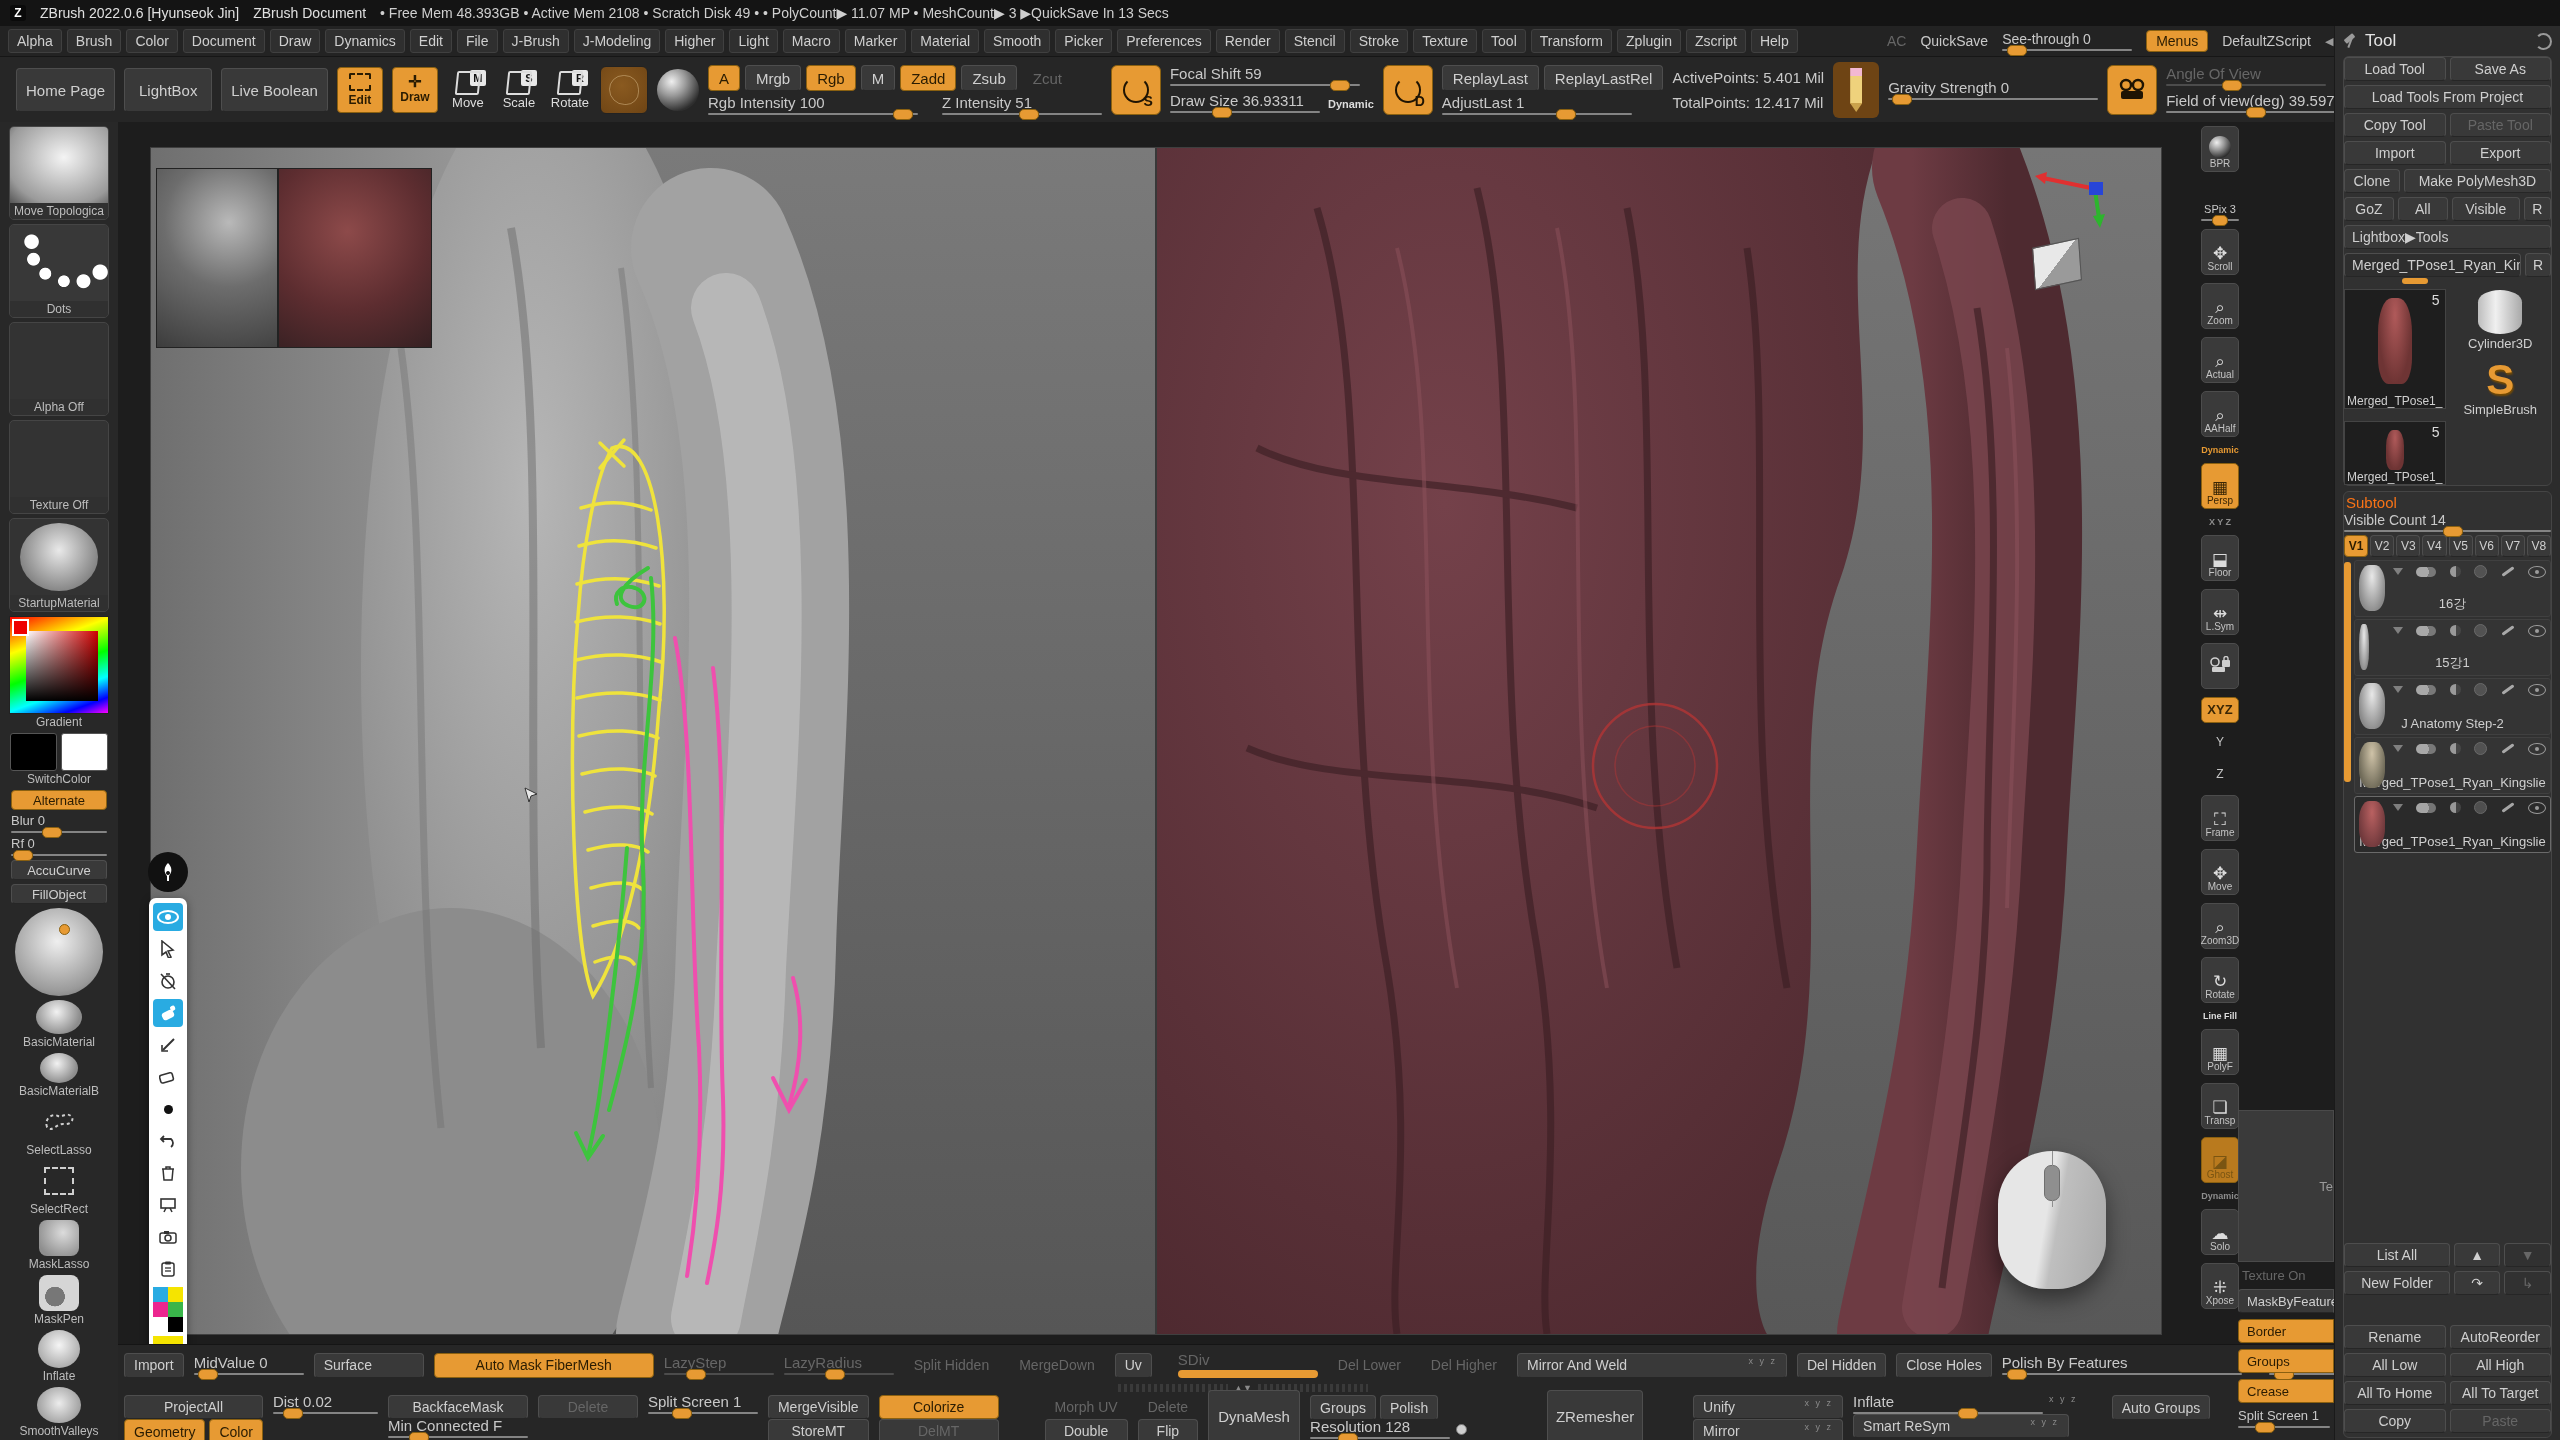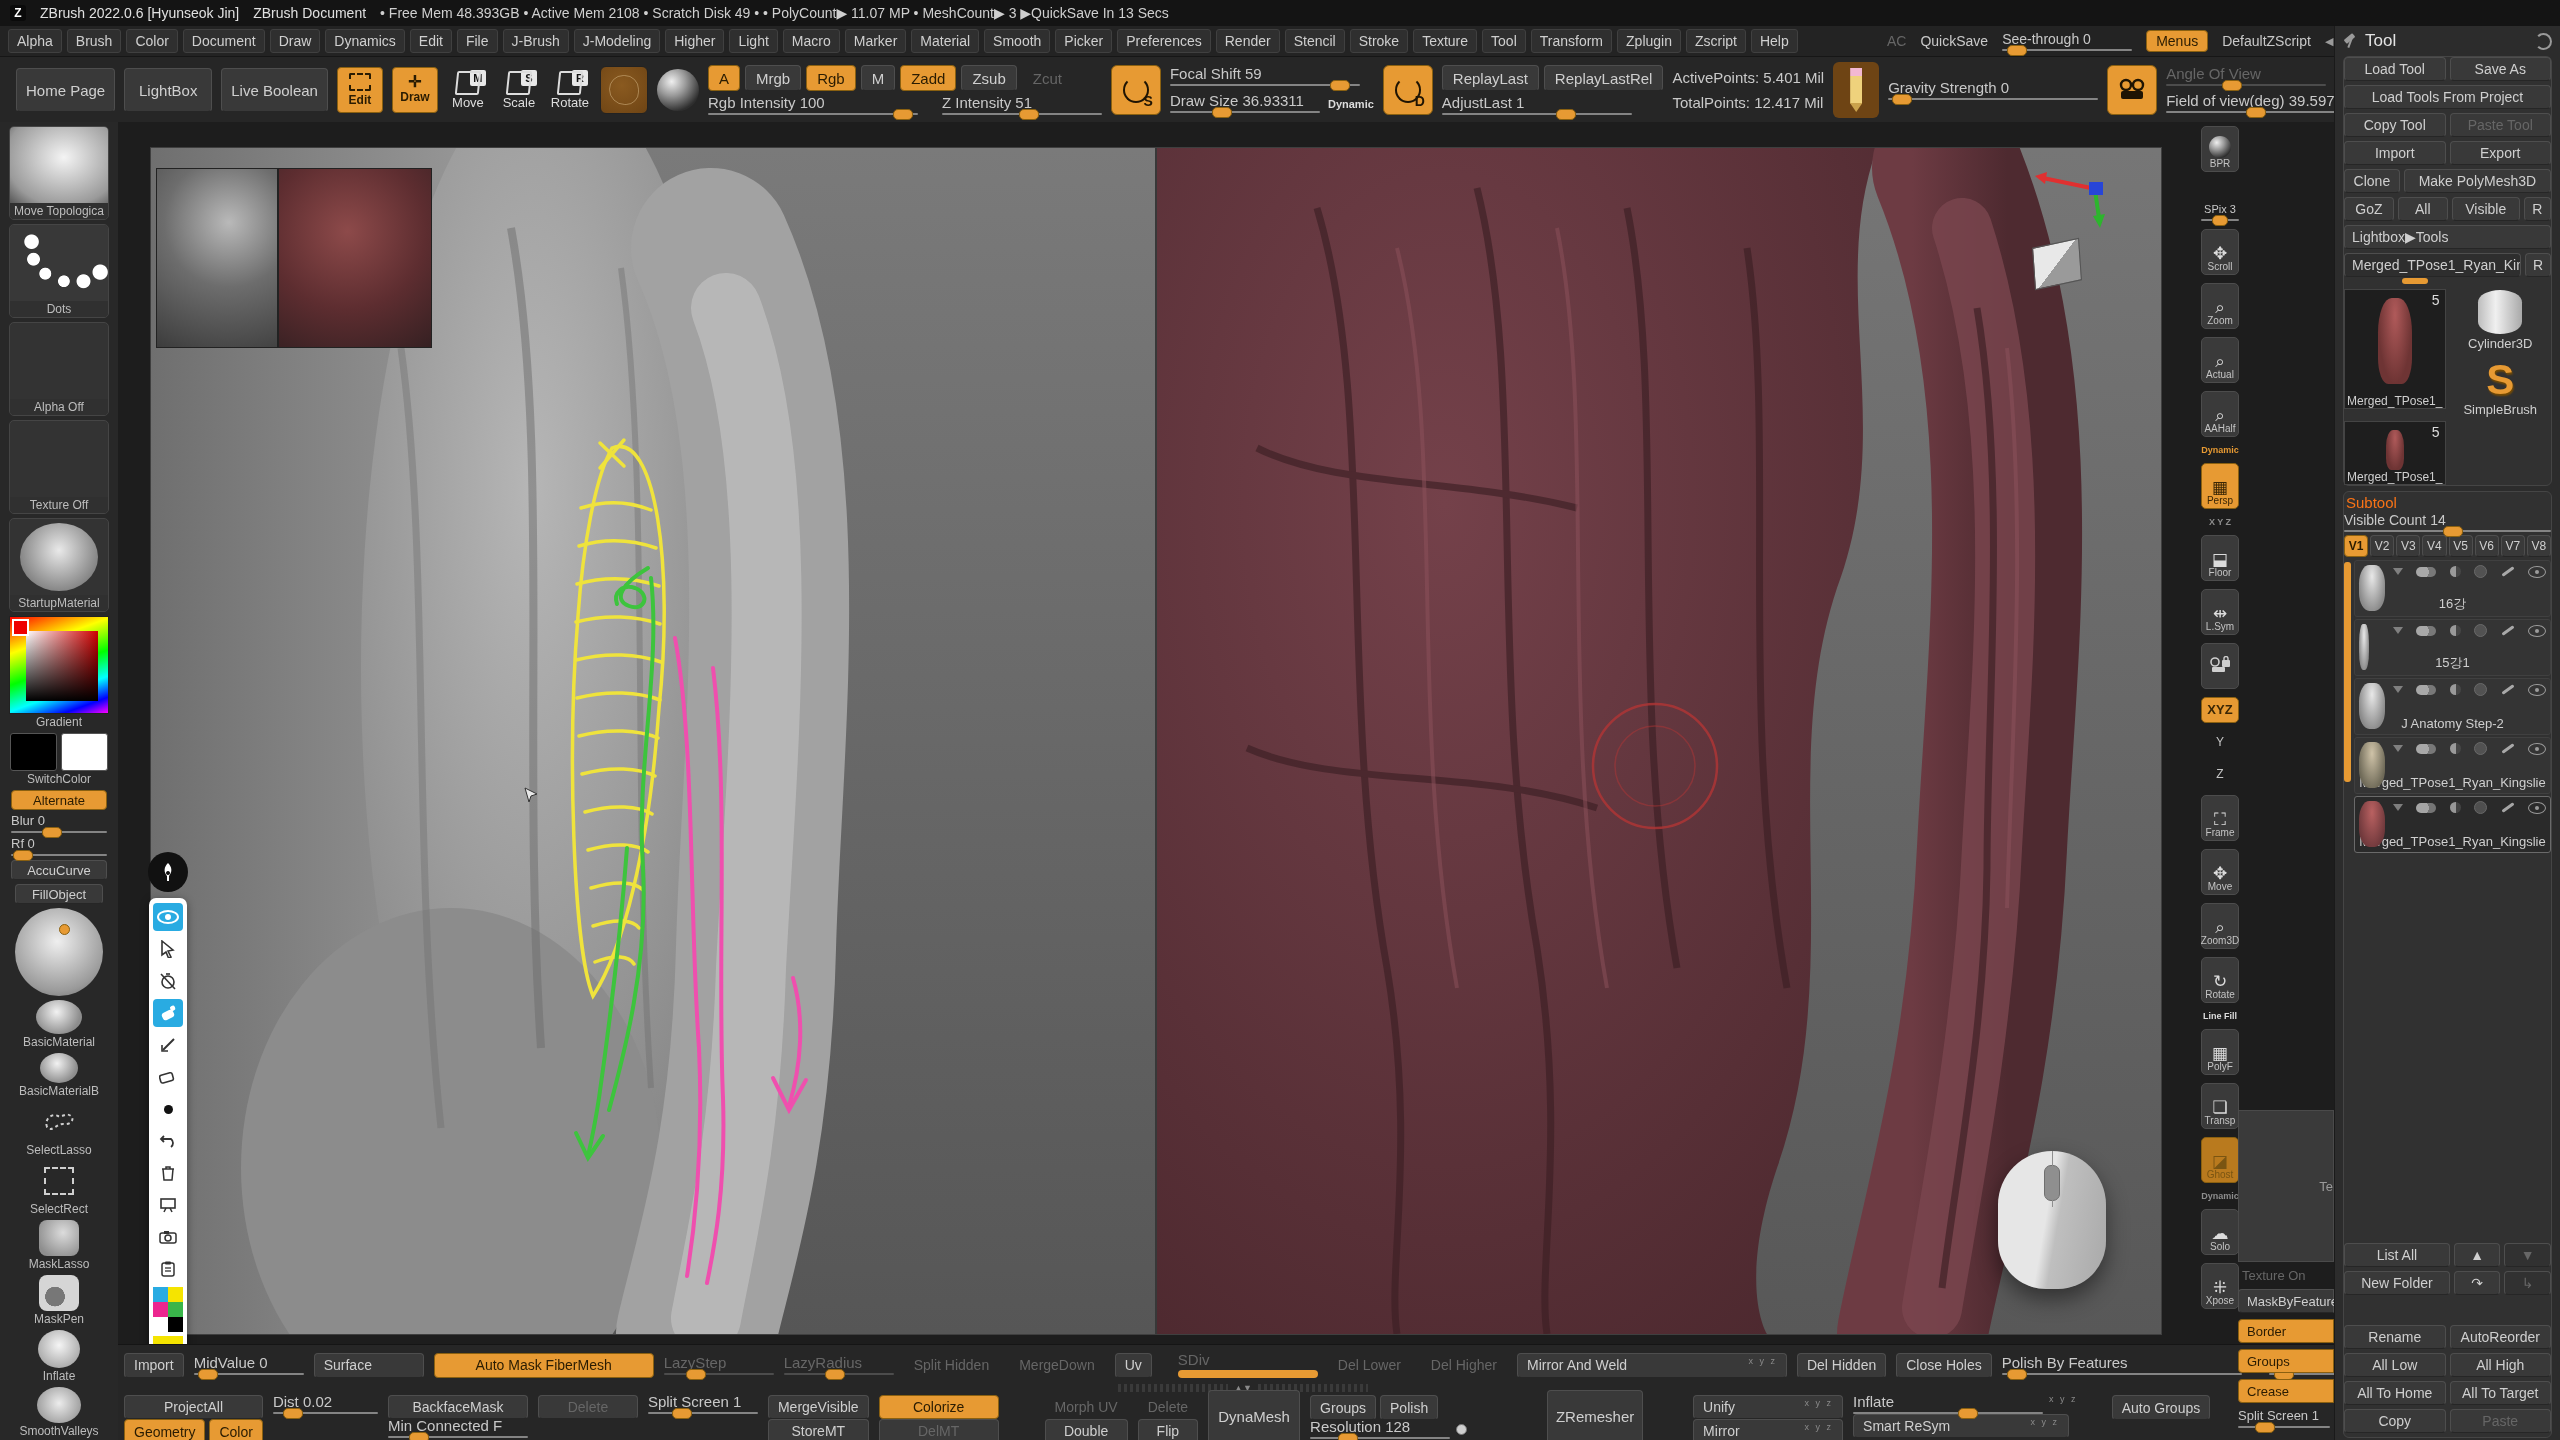--- a/index.html
+++ b/index.html
@@ -458,21 +458,21 @@
           <span class="handle" style="left:32%"></span>
         </span>
     </span>
     <span class="slider lslider">
       <span class="slabel">Rf 0</span>
       <span class="track">
           <span class="handle" style="left:2%"></span>
         </span>
     </span>
     <span class="btn" style="width:96px;height:20px;font-size:13px">AccuCurve</span>
-    <span class="btn" style="width:88px;height:20px;font-size:13px">FillObject</span>
+    <span class="btn" style="width:96px;height:20px;font-size:13px">FillObject</span>
 
     <div style="width:88px;height:88px;border-radius:50%;position:relative;
          background:radial-gradient(circle at 48% 38%,#efefef,#9a9a9a 70%,#5e5e5e)">
       <div style="position:absolute;left:50%;top:16px;width:9px;height:9px;border-radius:50%;background:#e79a33;border:1px solid #8a6010"></div>
     </div>
 
     <div class="tray-item">
       <div class="sm-sphere"></div>
       <div class="minilabel">BasicMaterial</div>
     </div>

